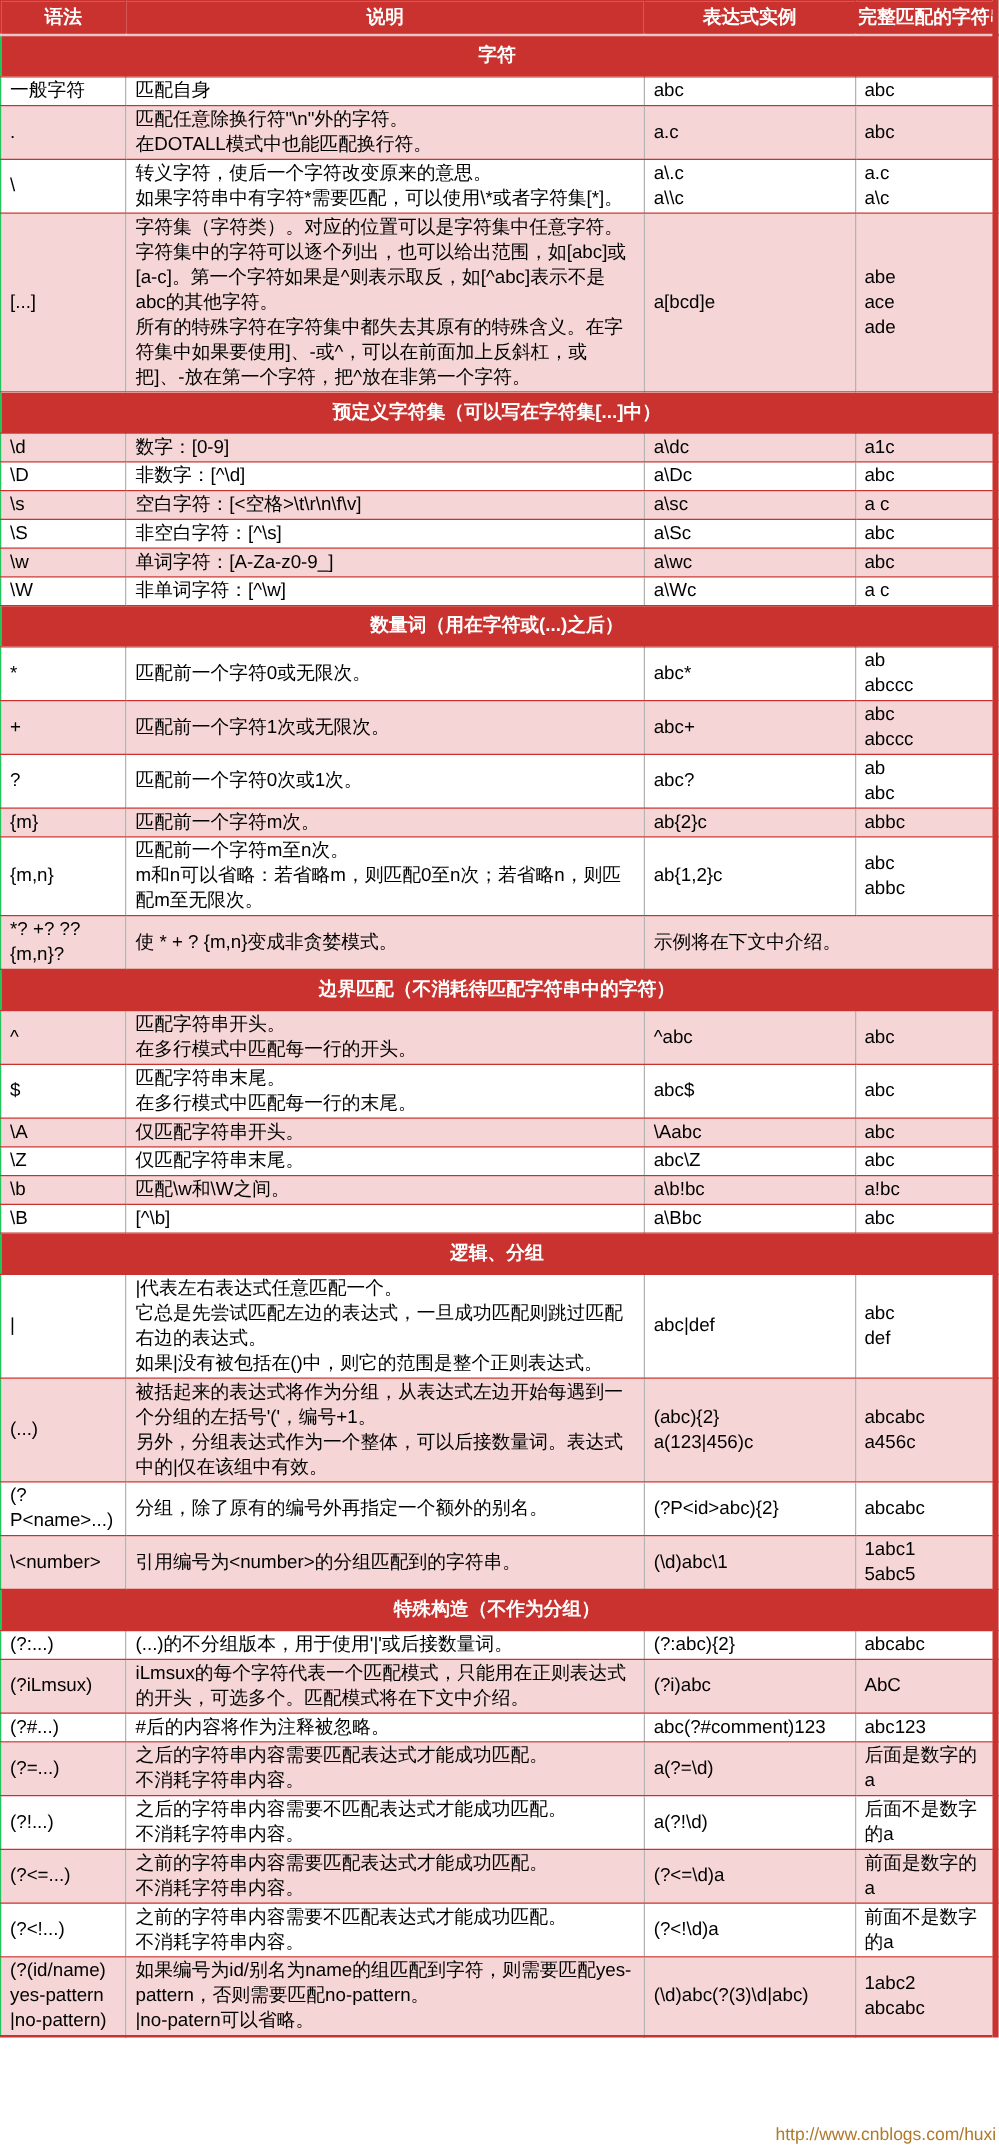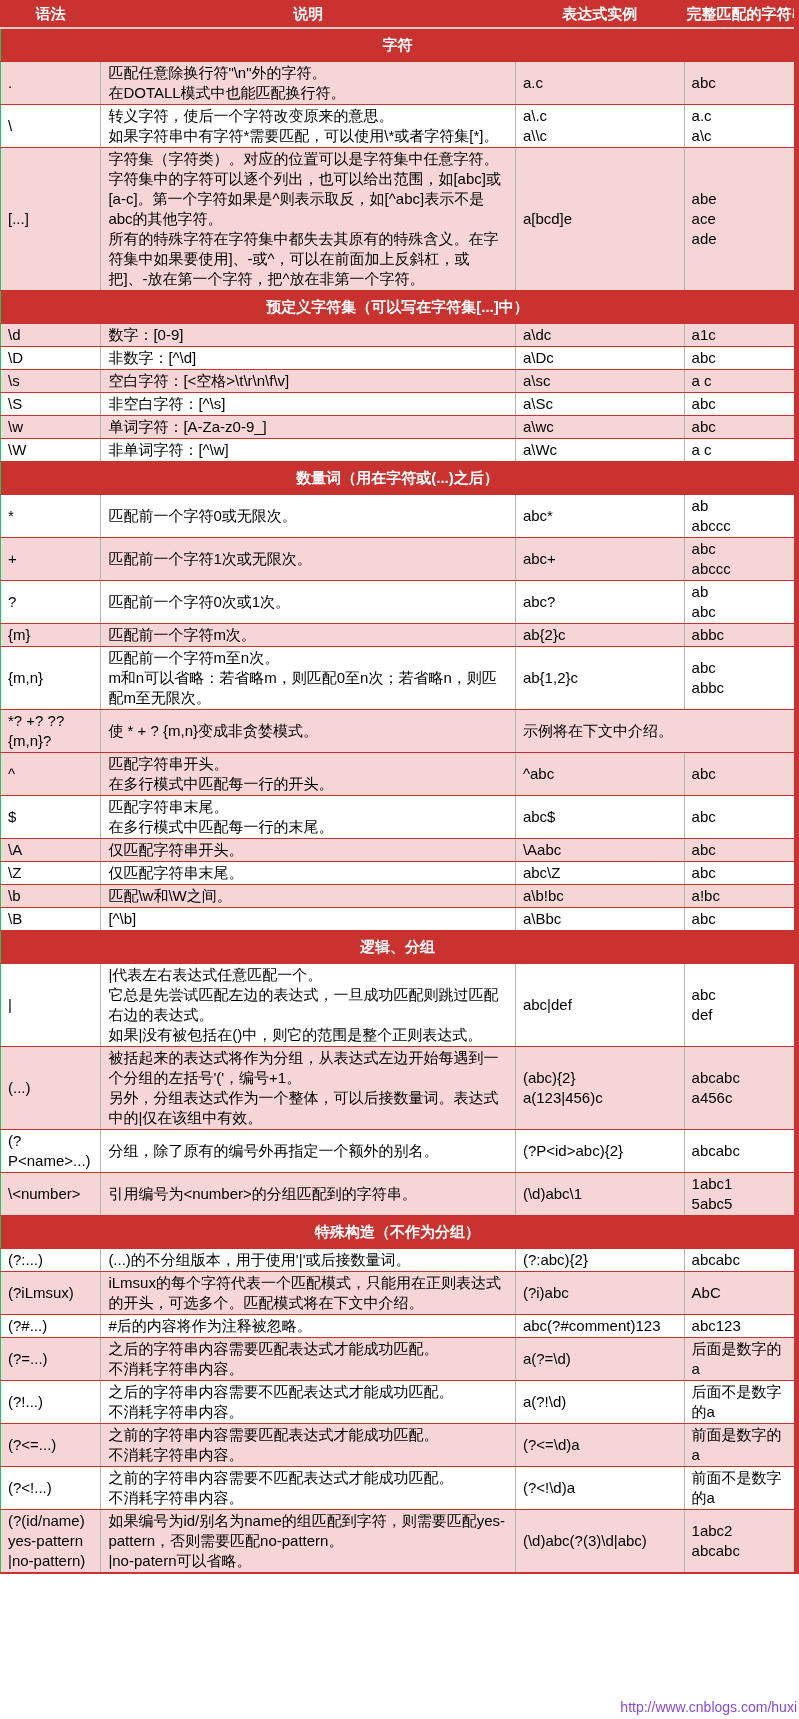--- a/index.html
+++ b/index.html
@@ -57,21 +57,21 @@
   }
   tbody td:first-child { border-left: 1px solid #22c55e; }
   tbody td:last-child  { border-right: 1px solid #c9322e; }
   tr.white td { background: #ffffff; }
   tr.pink  td { background: #f5d5d6; }
   .watermark {
     position: absolute;
     right: 2px;
     bottom: 4px;
     font-size: 14px;
-    color: #6d28d9;
+    color: #a16207;
     opacity: 0.85;
     text-shadow: 1px 1px 0 #ffffff;
     pointer-events: none;
   }
 </style>
 </head>
 <body>
 
 <div class="page">
   <table class="regex">
@@ -86,20 +86,26 @@
         <th>语法</th>
         <th>说明</th>
         <th>表达式实例</th>
         <th>完整匹配的字符串</th>
       </tr>
     </thead>
     <tbody>
         <tr class="section">
           <td colspan="4">字符</td>
         </tr>
+        <tr class="white">
+          <td>一般字符</td>
+          <td>匹配自身</td>
+          <td>abc</td>
+          <td>abc</td>
+        </tr>
         <tr class="pink">
           <td>.</td>
           <td>匹配任意除换行符"\n"外的字符。
 在DOTALL模式中也能匹配换行符。</td>
           <td>a.c</td>
           <td>abc</td>
         </tr>
         <tr class="white">
           <td>\</td>
           <td>转义字符，使后一个字符改变原来的意思。
@@ -193,20 +199,23 @@
 m和n可以省略：若省略m，则匹配0至n次；若省略n，则匹配m至无限次。</td>
           <td>ab{1,2}c</td>
           <td>abc
 abbc</td>
         </tr>
         <tr class="pink">
           <td>*? +? ??
 {m,n}?</td>
           <td>使 * + ? {m,n}变成非贪婪模式。</td>
           <td colspan="2">示例将在下文中介绍。</td>
+        </tr>
+        <tr class="section">
+          <td colspan="4">边界匹配（不消耗待匹配字符串中的字符）</td>
         </tr>
         <tr class="pink">
           <td>^</td>
           <td>匹配字符串开头。
 在多行模式中匹配每一行的开头。</td>
           <td>^abc</td>
           <td>abc</td>
         </tr>
         <tr class="white">
           <td>$</td>

